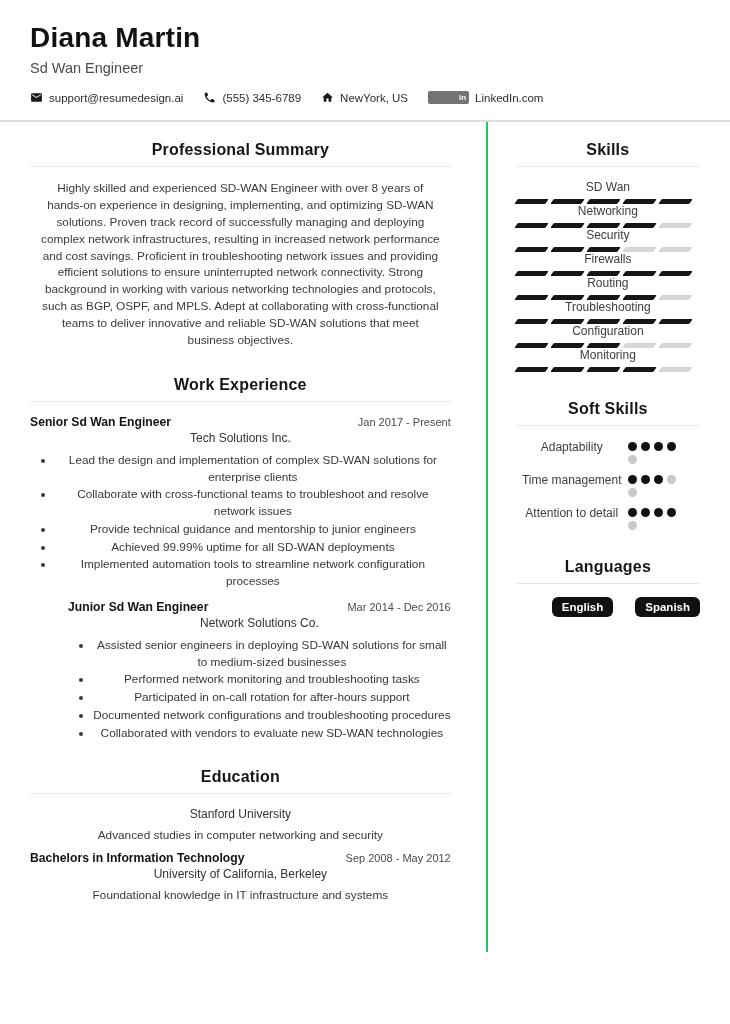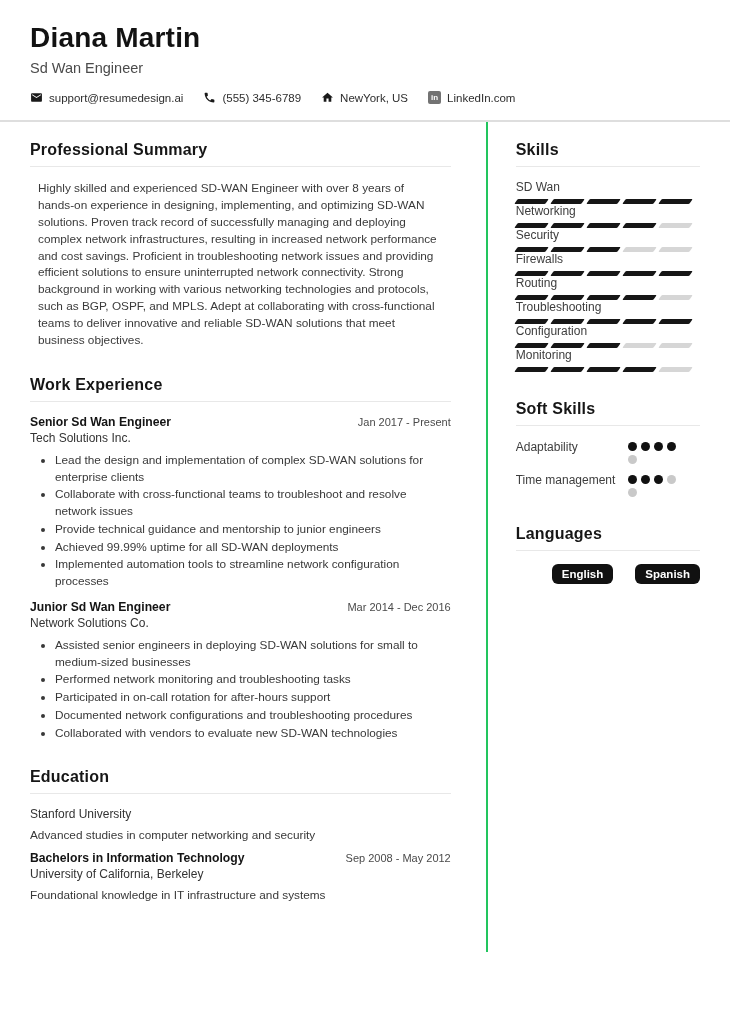--- a/index.html
+++ b/index.html
@@ -10,39 +10,39 @@
   }
   
   .header-inner{padding:22px 30px 0 30px;}
   .name{font-size:28px;font-weight:700;color:#121212;margin:0;line-height:1.15;letter-spacing:.2px;}
   .job-title-sub{font-size:14.5px;color:#4b4b4b;margin-top:6px;}
   .contact-row{display:flex;align-items:center;gap:20px;margin-top:15px;font-size:11.5px;color:#2e2e2e;text-align:right;}
   .contact-item{display:flex;align-items:center;gap:6px;}
   .cicon{width:13px;height:13px;flex:0 0 auto;display:block;}
   .cicon path{fill:#1a1a1a;}
   .li-badge{width:13px;height:13px;background:#737373;color:#fff;border-radius:2px;
-    font-size:8px;font-weight:700;display:flex;align-items:center;justify-content:center;line-height:1;}
+    font-size:8px;font-weight:700;display:flex;align-items:center;justify-content:center;line-height:1;padding-left:28px;}
   .header-rule{border-bottom:2px solid #dedede;margin-top:16px;}
   
-  .main{display:flex;height:830px;}
+  .main{display:flex;height:830px;text-align:center;}
   .col-left{width:487px;box-sizing:border-box;padding:19px 35px 0 30px;}
   .col-right{flex:1;box-sizing:border-box;border-left:2px solid #22c55e;padding:19px 30px 0 28px;}
   
   .sec-title{font-size:16px;font-weight:700;color:#161616;margin:0 0 7px 0;letter-spacing:.2px;}
   .sec-rule{border-bottom:1px solid #e8e8e8;margin-bottom:13px;}
   .section + .section{margin-top:27px;}
   .rsection + .rsection{margin-top:28px;}
   
   .summary-text{font-size:11.8px;line-height:1.43;color:#3a3a3a;margin:8px;}
   
   .entry-head{display:flex;justify-content:space-between;align-items:baseline;}
   .entry-title{font-size:12.2px;font-weight:700;color:#141414;}
   .entry-dates{font-size:11px;color:#4a4a4a;white-space:nowrap;}
   .entry-sub{font-size:12px;color:#333;margin-top:2px;}
-  .job + .job{margin-top:10px;}
+  .job + .job{margin-top:10px;margin-left:38px;}
   .job-bullets{margin:7px 0 0 0;padding-left:25px;}
   .job-bullets li{font-size:11.8px;line-height:1.42;color:#383838;margin-bottom:1px;}
   .edu + .edu{margin-top:9px;}
   .edu-desc{font-size:11.8px;color:#383838;margin-top:7px;}
   
   .skill{}
   .skill-name{font-size:12px;color:#3d3d3d;margin-bottom:5px;}
   .skill-bar{display:flex;gap:5px;}
   .seg{width:31px;height:5px;background:#161616;border-radius:1px;transform:skewX(-35deg);}
   .seg.empty{background:#d6d6d6;}
@@ -263,20 +263,30 @@
           <div class="soft">
             <div class="soft-name">Time management</div>
             <div class="soft-dots">
               <span class="dot"></span>
               <span class="dot"></span>
               <span class="dot"></span>
               <span class="dot empty"></span>
               <span class="dot empty"></span>
             </div>
           </div>
+          <div class="soft">
+            <div class="soft-name">Attention to detail</div>
+            <div class="soft-dots">
+              <span class="dot"></span>
+              <span class="dot"></span>
+              <span class="dot"></span>
+              <span class="dot"></span>
+              <span class="dot empty"></span>
+            </div>
+          </div>
         </div>
     </section>
 
     <section class="rsection">
       <h2 class="sec-title">Languages</h2>
       <div class="sec-rule"></div>
       <div class="pills">
           <span class="pill">English</span>
           <span class="pill">Spanish</span>
         </div>

